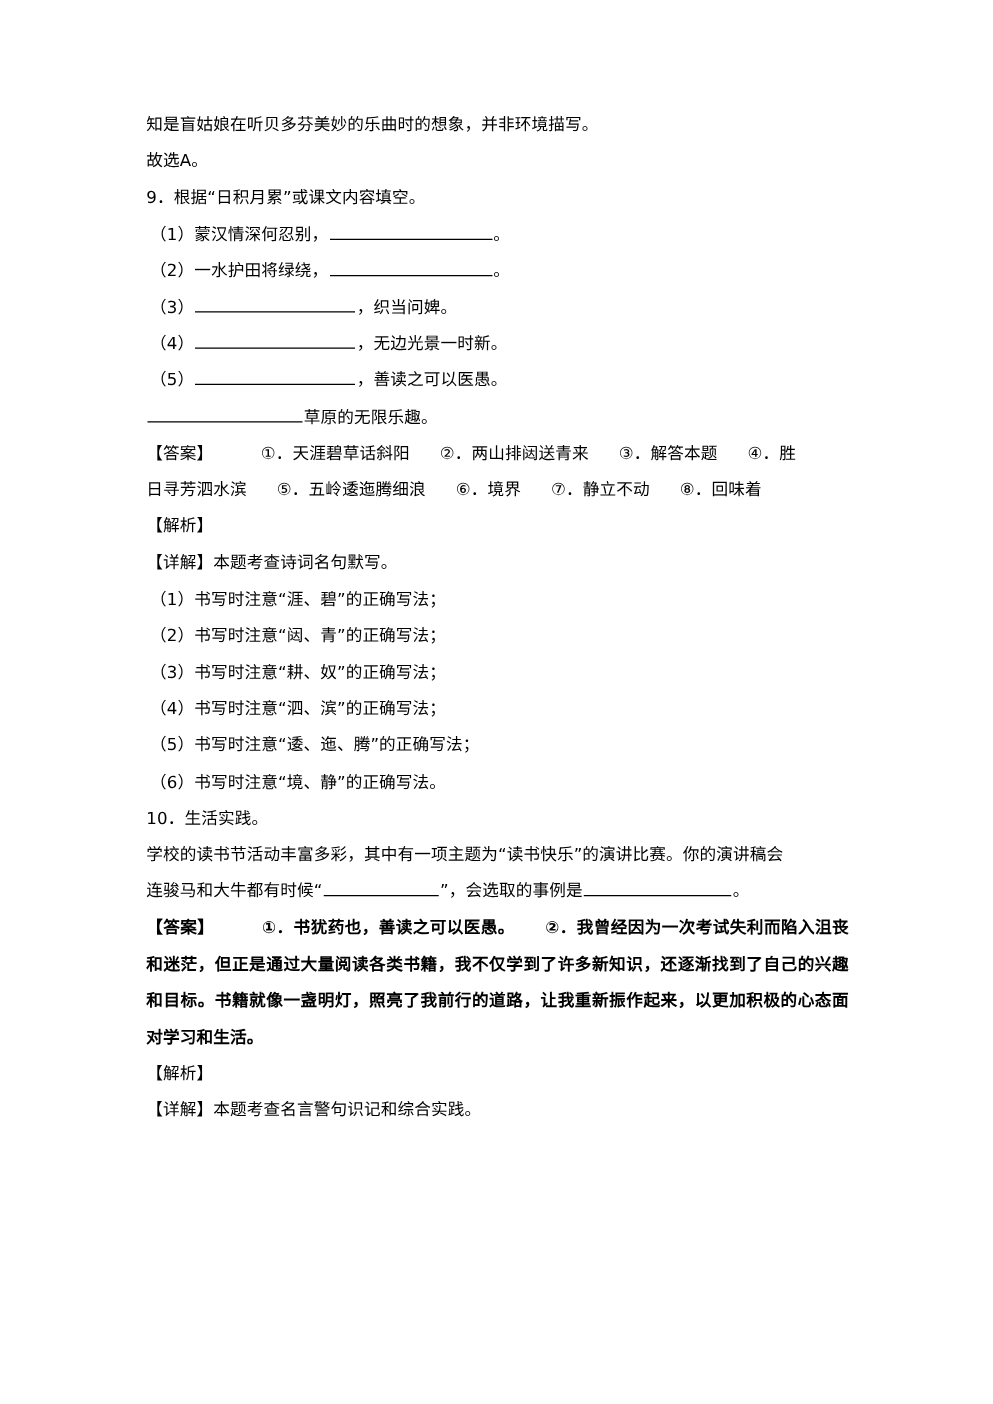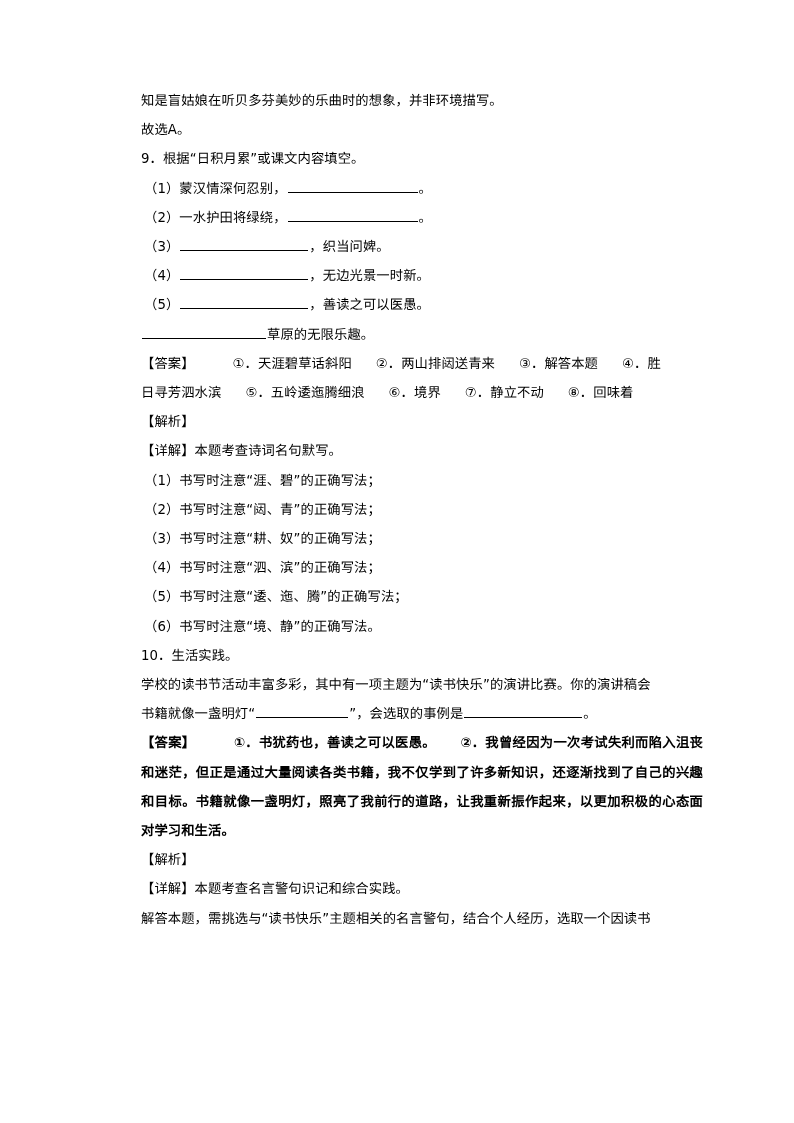--- a/index.html
+++ b/index.html
@@ -16,21 +16,20 @@
     color: #000000;
     overflow: hidden;
   }
   .page {
     position: absolute;
     left: 0;
     top: 0;
     width: 698px;
     height: 1123px;
     background: #ffffff;
-    margin-left: 24px;
   }
   .content {
     position: absolute;
     left: 117px;
     top: 86px;
     width: 562px;
   }
   .line {
     font-size: 13.3px;
     line-height: 29.2px;
@@ -116,29 +115,28 @@
     <div class="line indent1">（2）书写时注意“闼、青”的正确写法；</div>
     <div class="line indent1">（3）书写时注意“耕、奴”的正确写法；</div>
     <div class="line indent1">（4）书写时注意“泗、滨”的正确写法；</div>
     <div class="line indent1">（5）书写时注意“逶、迤、腾”的正确写法；</div>
     <div class="line indent1">（6）书写时注意“境、静”的正确写法。</div>
 
     <div class="line">10．生活实践。</div>
     <div class="line">学校的读书节活动丰富多彩，其中有一项主题为“读书快乐”的演讲比赛。你的演讲稿会</div>
 
     <div class="line">
-      <span>书籍就像一盏明灯“</span><span class="blk b-w92"></span><span>”，会选取的事例是</span><span class="blk b-w118"></span><span>。</span>
+      <span>连骏马和大牛都有时候“</span><span class="blk b-w92"></span><span>”，会选取的事例是</span><span class="blk b-w118"></span><span>。</span>
     </div>
 
     <div class="line wrap">
       <span>【答案】</span><span class="ans-lead"></span><span class="nowrapseg">①．</span><span>书犹药也，善读之可以医愚。</span><span class="gap-m"></span><span class="nowrapseg">②．</span><span>我曾经因为一次考试失利而陷入沮丧和迷茫，但正是通过大量阅读各类书籍，我不仅学到了许多新知识，还逐渐找到了自己的兴趣和目标。书籍就像一盏明灯，照亮了我前行的道路，让我重新振作起来，以更加积极的心态面对学习和生活。</span>
     </div>
 
     <div class="line">【解析】</div>
 
     <div class="line">
       <span>【详解】</span><span>本题考查名言警句识记和综合实践。</span>
     </div>
 
-    <div class="line">解答本题，需挑选与“读书快乐”主题相关的名言警句，结合个人经历，选取一个因读书</div>
 
   </div>
 </div>
 
 </body></html>

